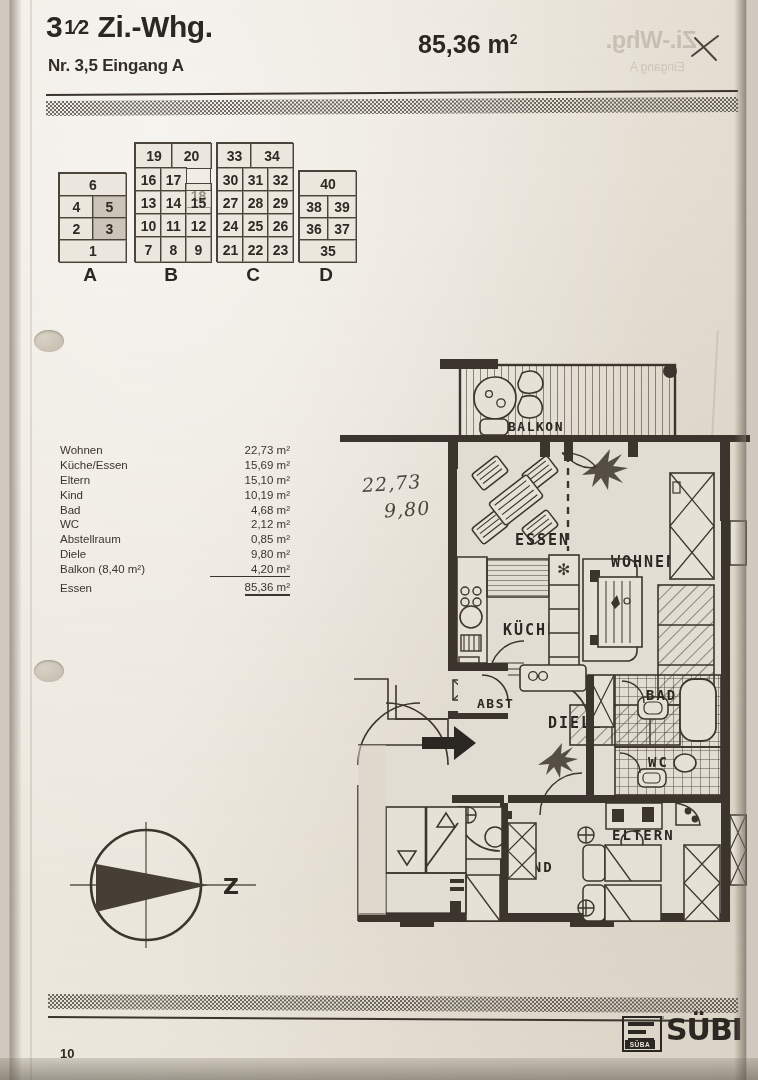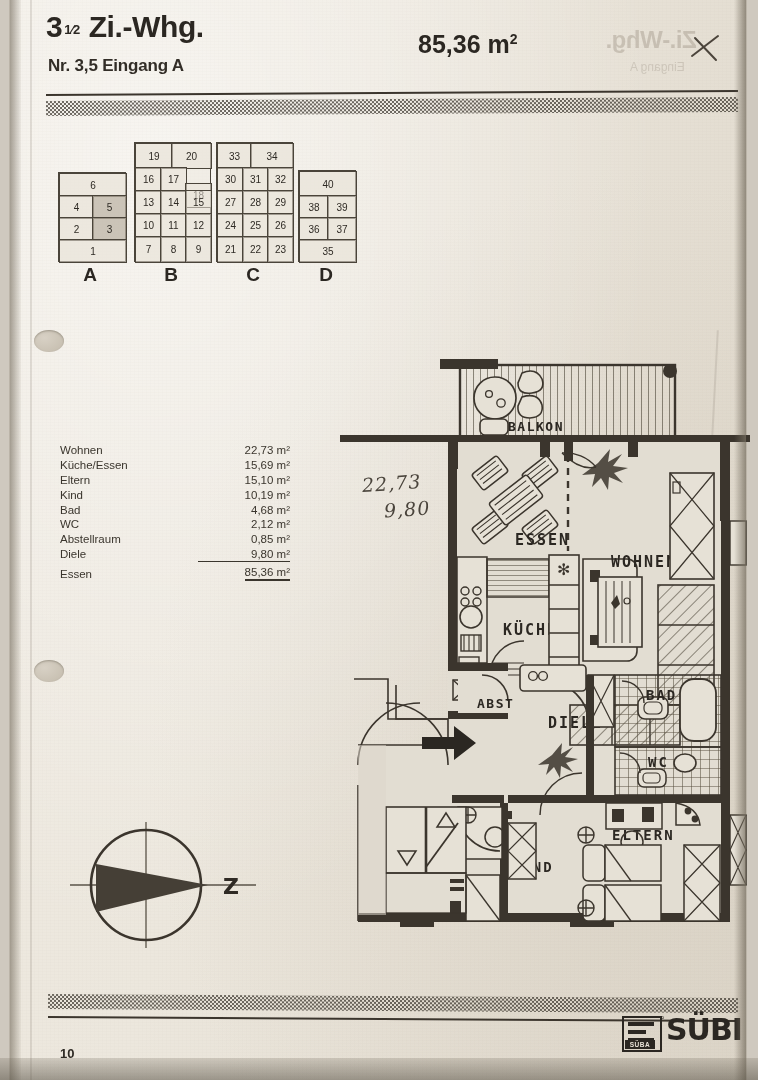--- a/index.html
+++ b/index.html
@@ -40,21 +40,21 @@
     box-shadow:inset 0 1px 2px rgba(90,84,72,.45);
   }
   
   .crease{position:absolute;background:rgba(120,112,98,.18);}
   
   #hdr{position:absolute;left:36px;top:8px;width:690px;height:86px;}
   #title{
     position:absolute;left:0;top:2px;font-size:30px;font-weight:bold;
     color:#2b2722;letter-spacing:-.4px;white-space:nowrap;
   }
-  #title .frac{font-size:13px;vertical-align:3px;margin:12px 1px 0 2px;}
+  #title .frac{font-size:20px;vertical-align:3px;margin:12px 1px 0 2px;}
   #subtitle{
     position:absolute;left:2px;top:48px;font-size:17px;font-weight:bold;
     color:#322d27;letter-spacing:-.2px;white-space:nowrap;text-align:right;
   }
   #area-total{
     position:absolute;left:372px;top:22px;font-size:25px;font-weight:bold;
     color:#2b2722;white-space:nowrap;
   }
   #area-total sup{font-size:14px;}
   
@@ -77,21 +77,21 @@
       radial-gradient(circle at 1px 1px, rgba(55,50,42,.85) 1px, rgba(255,255,255,0) 1.4px),
       radial-gradient(circle at 3px 3px, rgba(55,50,42,.85) 1px, rgba(255,255,255,0) 1.4px);
     background-size:4px 4px,4px 4px;
     opacity:.85;
   }
   
   #units{position:absolute;left:48px;top:142px;}
   .blk{position:absolute;border:1.6px solid #4a443a;background:rgba(236,231,221,.5);}
   .cell{
     position:absolute;border:1.1px solid #4a443a;
-    font-size:10px;font-weight:normal;color:#2e2a24;
+    font-size:14px;font-weight:bold;color:#2e2a24;
     display:flex;align-items:center;justify-content:center;
     background:rgba(233,228,217,.55);
   }
   .cell.shade{background:rgba(186,178,164,.7);}
   .blbl{
     position:absolute;font-size:19px;font-weight:bold;color:#2b2722;
     text-align:center;width:40px;
   }
   
   #wf{position:absolute;left:50px;top:432px;width:230px;}
@@ -245,20 +245,24 @@
             <td class="v">2,12 m²</td>
           </tr>
           <tr>
             <td>Abstellraum</td>
             <td class="v">0,85 m²</td>
           </tr>
           <tr>
             <td>Diele</td>
             <td class="v">9,80 m²</td>
           </tr>
+          <tr>
+            <td>Balkon (8,40 m²)</td>
+            <td class="v">4,20 m²</td>
+          </tr>
           <tr class="sum">
             <td>Essen</td>
             <td class="v"><span>85,36 m²</span></td>
           </tr>
         </tbody>
     </table>
   </div>
 
   <div class="hw" style="left:352px;top:472px;">22,73</div>
   <div class="hw" style="left:374px;top:498px;">9,80</div>

